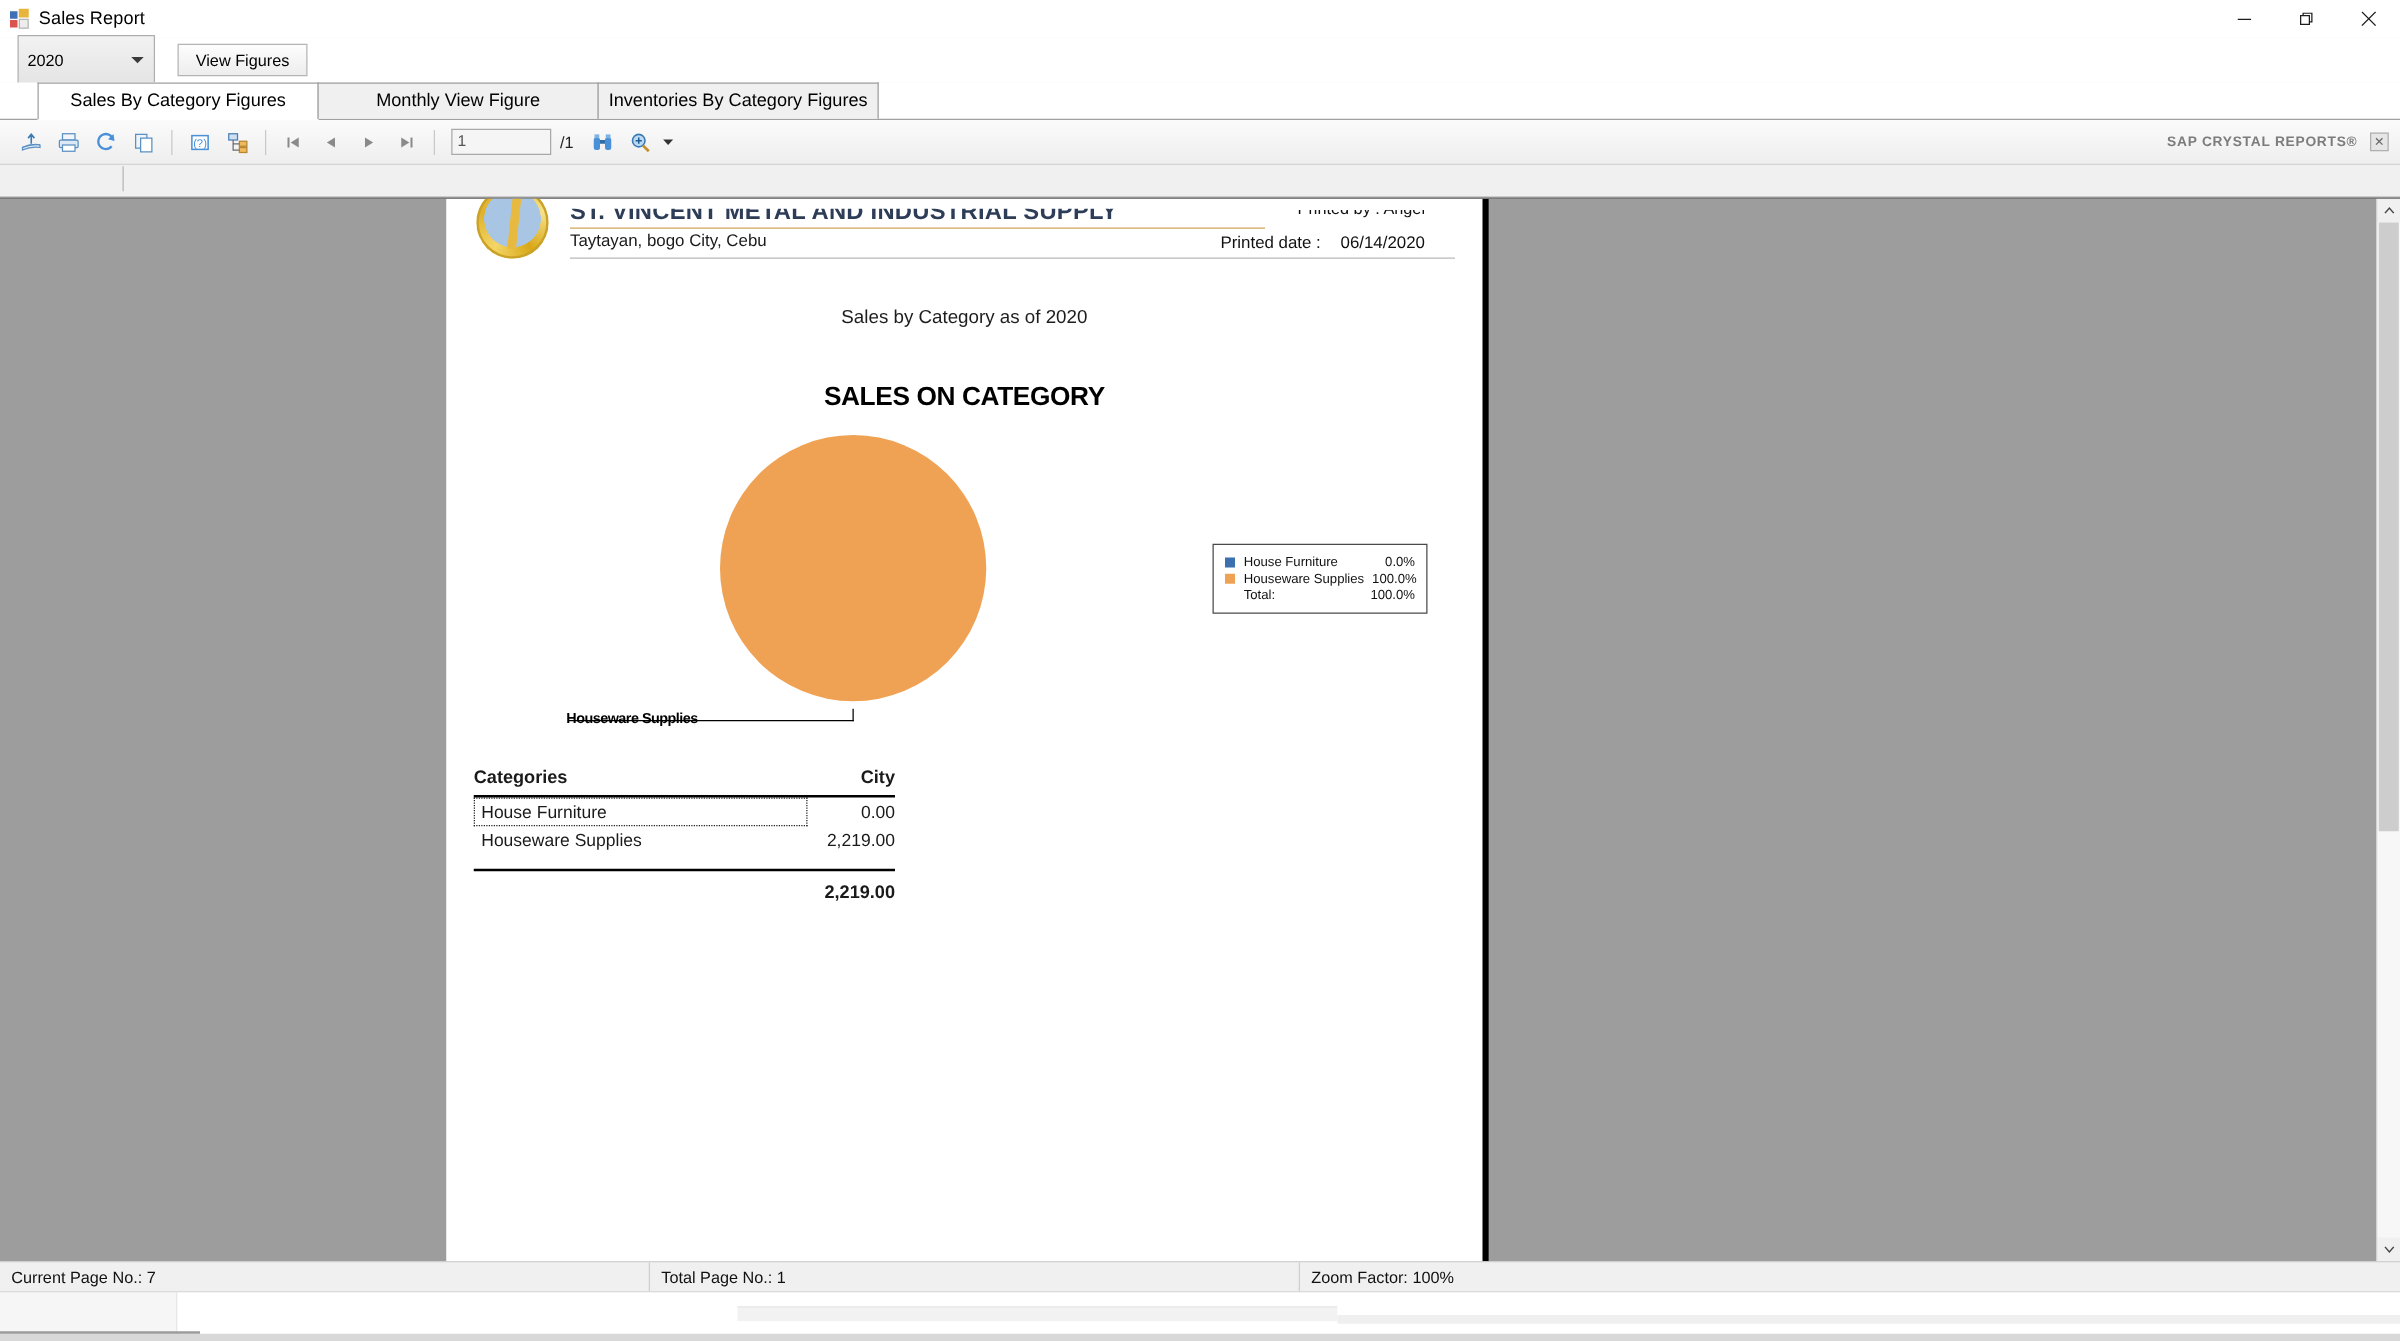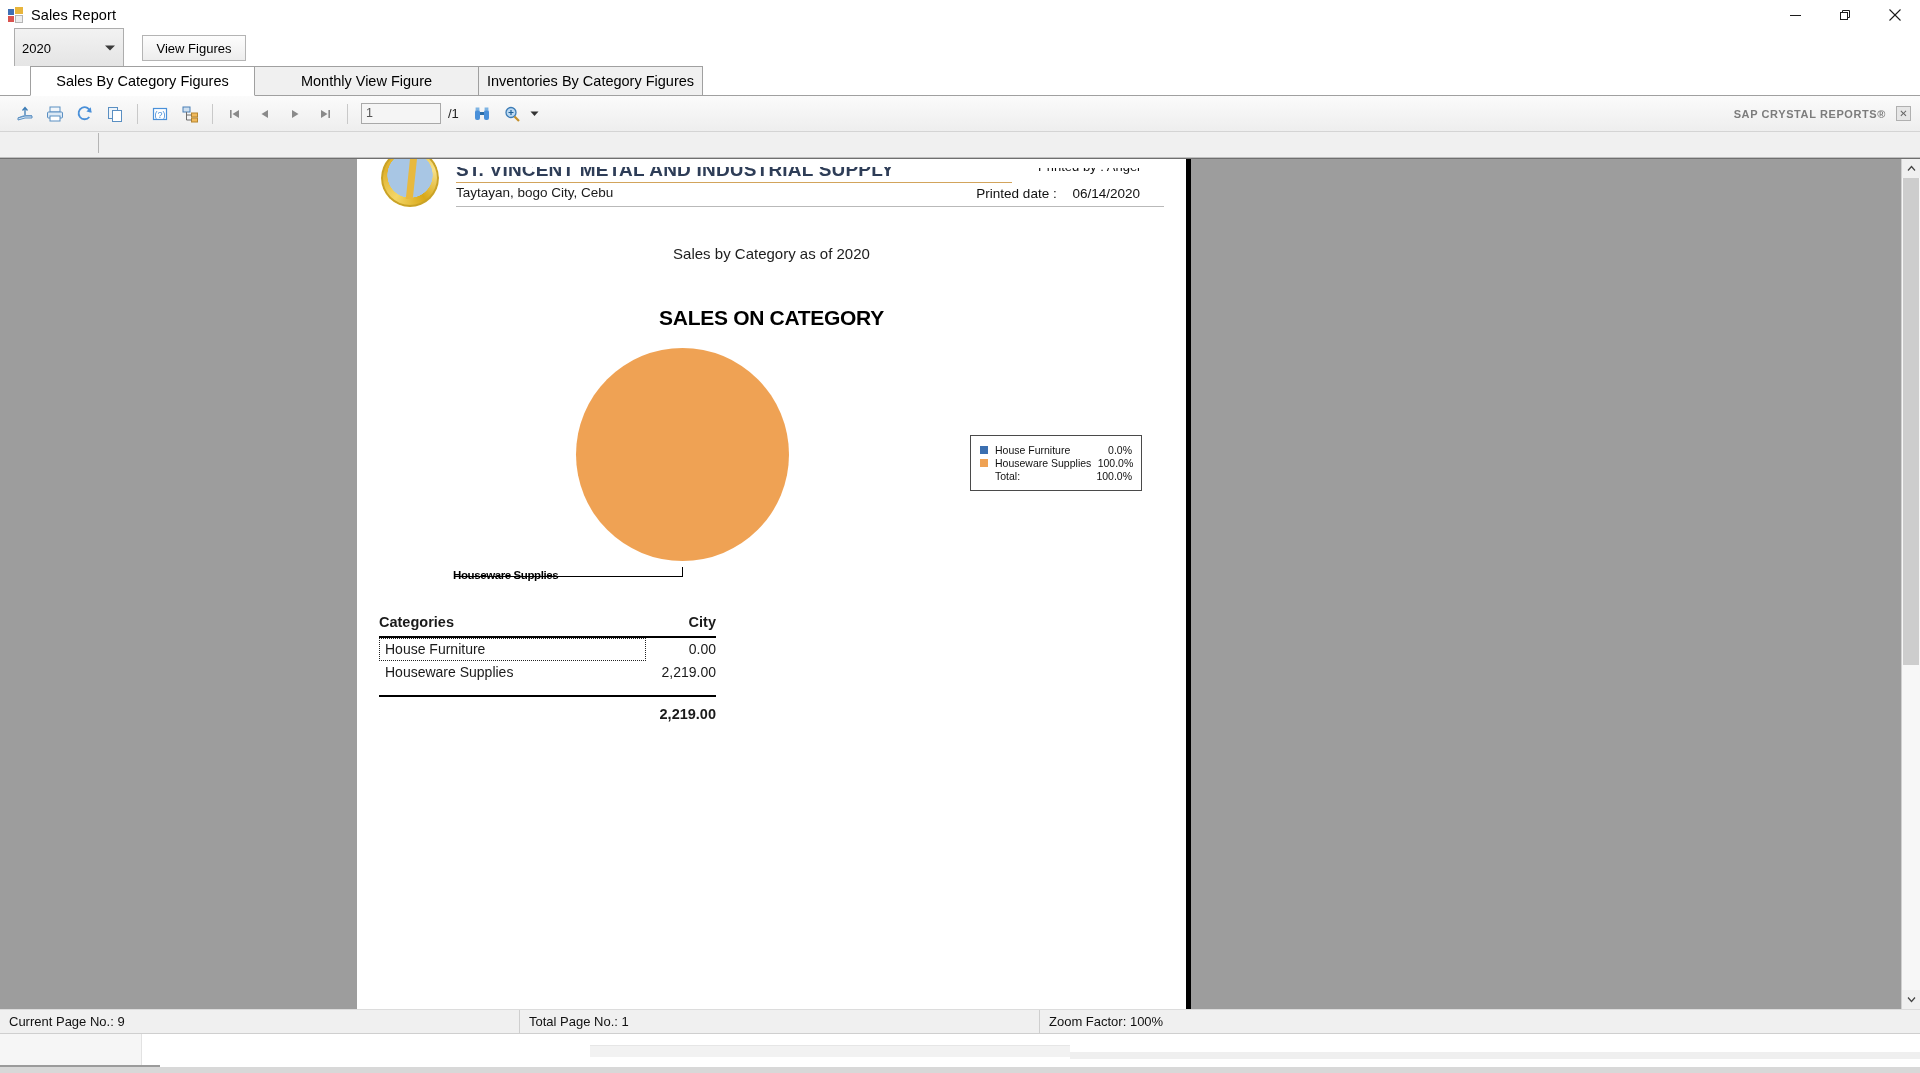--- a/index.html
+++ b/index.html
@@ -576,21 +576,21 @@
       </div>
       <div class="vs-arrow">
         <svg width="9" height="7" viewBox="0 0 9 7">
             <polyline points="1,1.5 4.5,5.5 8,1.5" fill="none" stroke="#444" stroke-width="1.2"></polyline>
           </svg>
       </div>
     </div>
   </div>
 
   <div class="statusbar">
-    <div class="sb-cell sb-1">Current Page No.: 9</div>
+    <div class="sb-cell sb-1">Current Page No.: 7</div>
     <div class="sb-cell sb-2">Total Page No.: 1</div>
     <div class="sb-cell sb-3">Zoom Factor: 100%</div>
   </div>
 
   <div class="bottom-strip">
     <div class="bs-a"></div>
     <div class="bs-b"></div>
     <div class="bs-c"></div>
     <div class="bs-d"></div>
     <div class="bs-e"></div>

